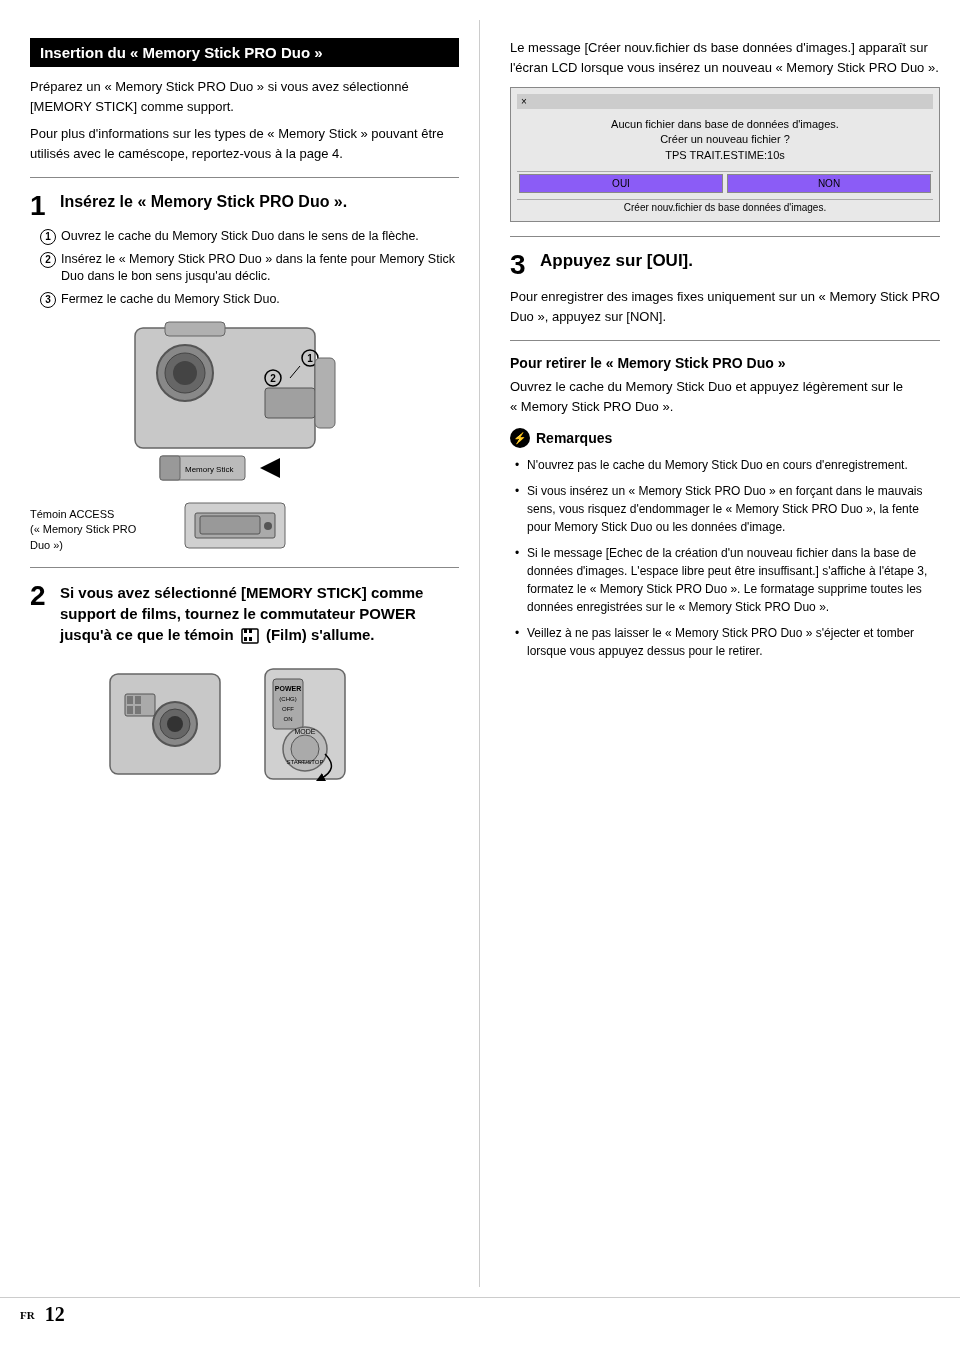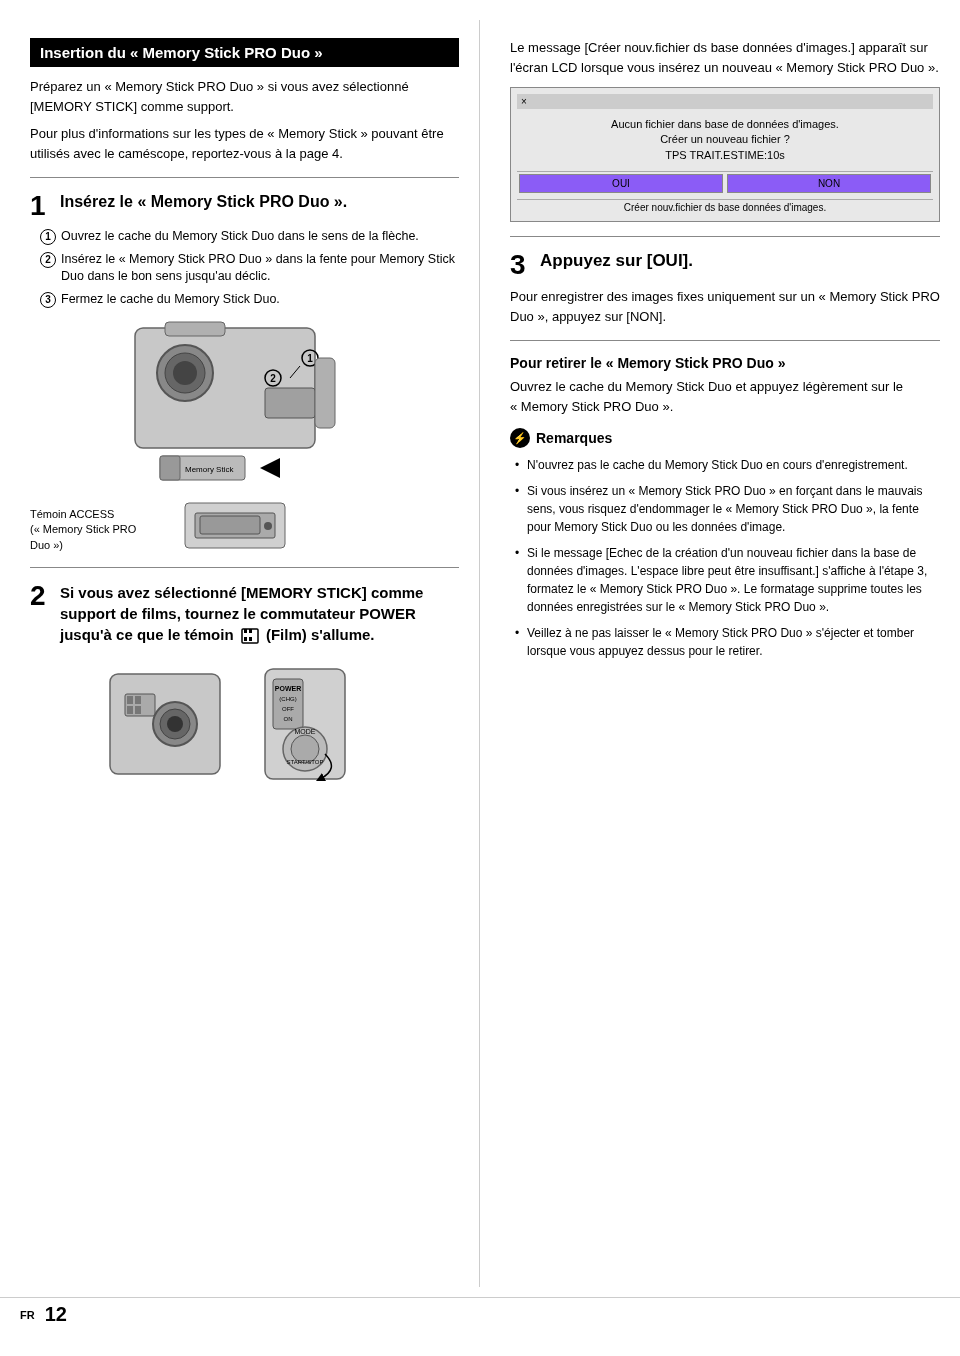--- a/index.html
+++ b/index.html
@@ -248,20 +248,21 @@
       left: 0;
     }
 
     
     .page-footer {
       display: flex;
       align-items: center;
       padding: 5px 20px 0 20px;
       border-top: 1px solid #ccc;
       margin-top: 10px;
+      font-family: Liberation Serif, serif;
     }
 
     .footer-fr {
       font-size: 11px;
       font-weight: bold;
       margin-right: 10px;
     }
 
     .footer-page-num {
       font-size: 20px;

